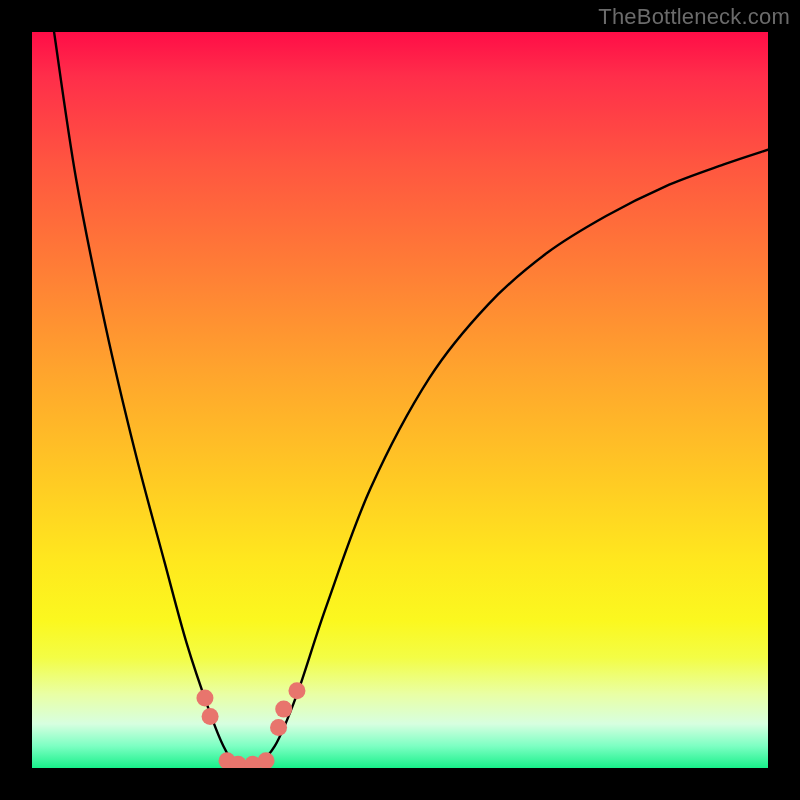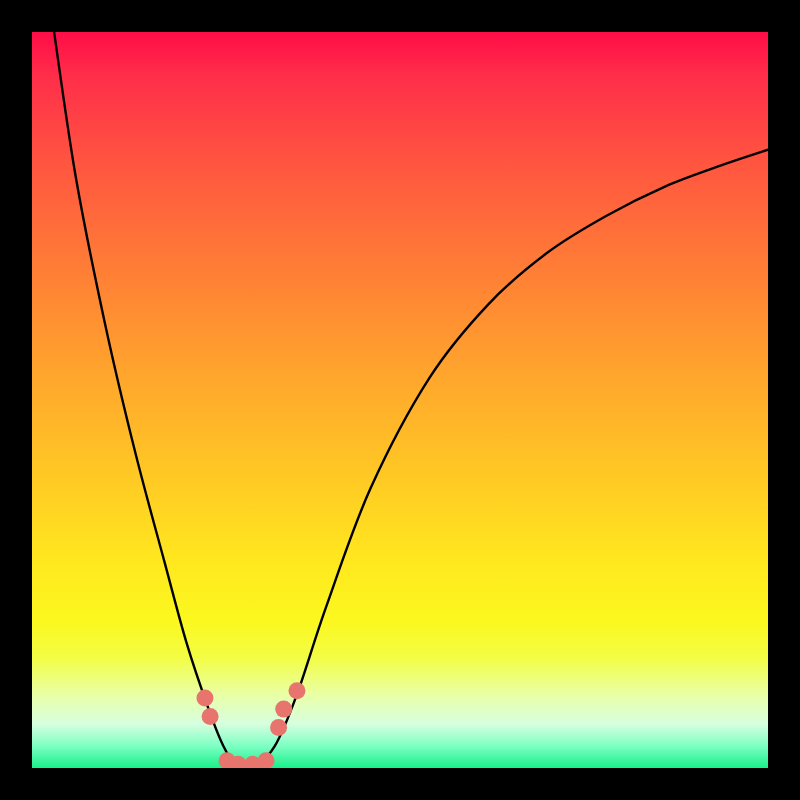--- a/index.html
+++ b/index.html
@@ -59,20 +59,21 @@
   }
   .dot {
     fill: #e8756d;
     stroke: none;
   }
 </style>
 </head>
 <body>
 
 <div class="frame">
+  <div class="watermark">TheBottleneck.com</div>
   <div class="plot">
     <svg class="curve" viewBox="0 0 736 736">
       <path id="curve-path" fill="none" stroke="#000" stroke-width="2.4" stroke-linecap="round" d="M 22.08,0 C 25.759999999999998,24.53333333333332 35.57333333333333,98.13333333333327 44.16,147.19999999999993 C 52.74666666666666,196.2666666666666 63.786666666666676,249.01333333333335 73.60000000000001,294.40000000000003 C 83.41333333333334,339.7866666666667 93.22666666666667,380.26666666666665 103.04,419.52 C 112.85333333333334,458.7733333333333 123.89333333333332,498.02666666666664 132.48,529.92 C 141.06666666666666,561.8133333333333 147.2,586.3466666666667 154.56,610.88 C 161.92000000000002,635.4133333333333 170.50666666666666,659.9466666666667 176.64,677.12 C 182.7733333333333,694.2933333333333 186.45333333333335,704.1066666666666 191.36,713.92 C 196.26666666666668,723.7333333333333 201.17333333333335,732.3199999999999 206.08,736 C 210.98666666666668,739.6800000000001 214.66666666666666,739.6800000000001 220.79999999999998,736 C 226.9333333333333,732.3199999999999 235.52000000000004,726.1866666666666 242.88000000000002,713.92 C 250.24,701.6533333333333 256.37333333333333,685.7066666666666 264.96,662.4 C 273.5466666666666,639.0933333333334 282.1333333333334,608.4266666666667 294.40000000000003,574.08 C 306.6666666666667,539.7333333333333 321.38666666666666,494.3466666666667 338.56,456.32 C 355.73333333333335,418.2933333333333 377.8133333333334,376.58666666666664 397.44000000000005,345.91999999999996 C 417.0666666666667,315.2533333333333 436.6933333333333,293.1733333333333 456.32,272.32 C 475.94666666666666,251.46666666666667 495.57333333333327,235.52000000000007 515.1999999999999,220.80000000000007 C 534.8266666666666,206.08000000000007 554.4533333333334,195.04000000000002 574.08,184 C 593.7066666666667,172.95999999999998 613.3333333333334,163.14666666666662 632.96,154.55999999999995 C 652.5866666666667,145.97333333333327 674.6666666666666,138.61333333333334 691.8399999999999,132.48000000000002 C 709.0133333333332,126.34666666666669 728.64,120.21333333333332 736,117.75999999999999"></path>
       <g id="markers">
           <circle cx="172.95999999999998" cy="666.08" r="8.5" class="dot"></circle>
           <circle cx="178.112" cy="684.48" r="8.5" class="dot"></circle>
           <circle cx="195.04000000000002" cy="728.64" r="8.5" class="dot"></circle>
           <circle cx="206.08" cy="732.32" r="8.5" class="dot"></circle>
           <circle cx="220.79999999999998" cy="732.32" r="8.5" class="dot"></circle>
           <circle cx="234.048" cy="728.64" r="8.5" class="dot"></circle>

